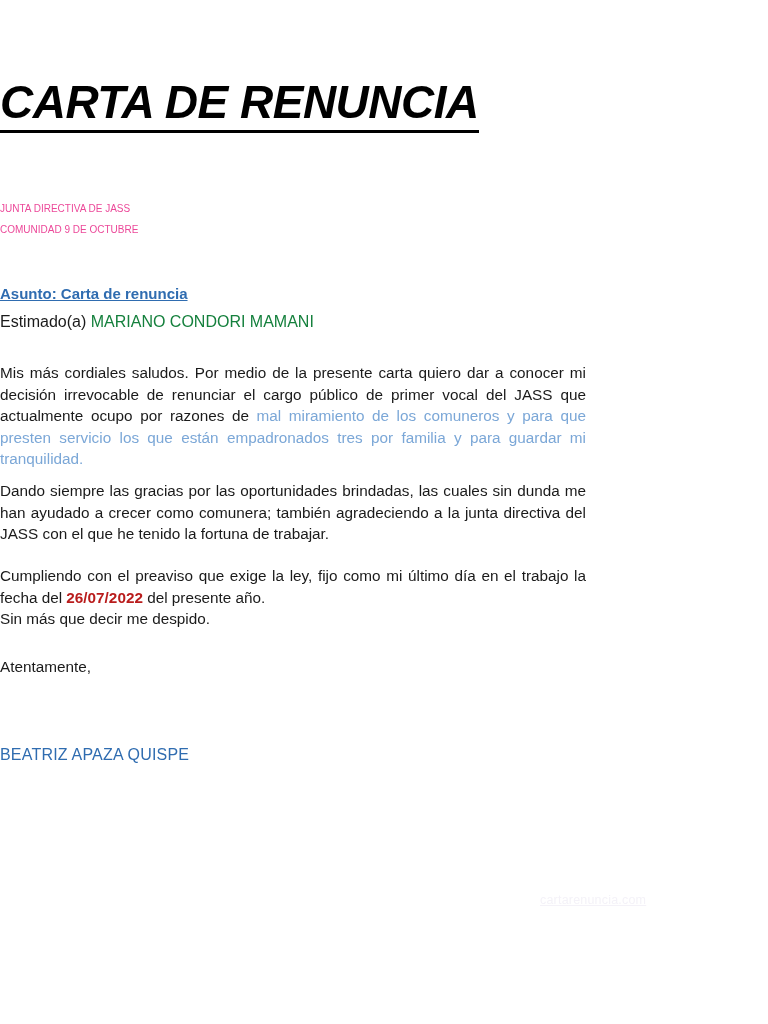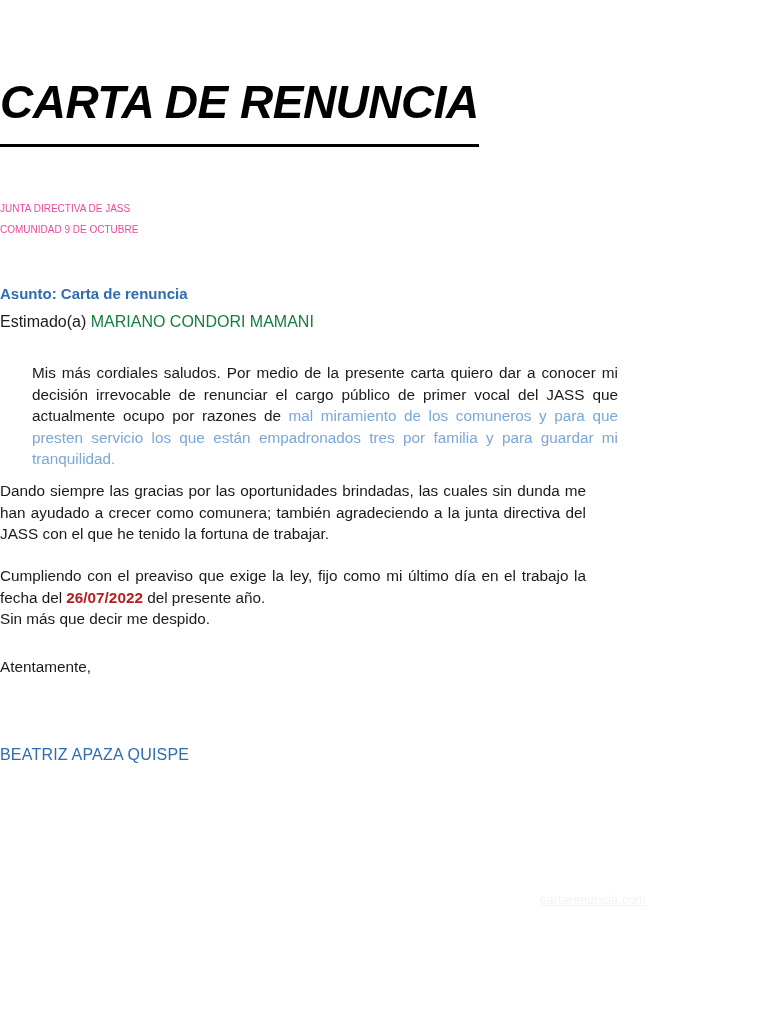--- a/index.html
+++ b/index.html
@@ -29,21 +29,21 @@
     font-size: 46px;
     line-height: 52px;
     font-weight: bold;
     font-style: italic;
     letter-spacing: -0.5px;
     color: #000000;
     white-space: nowrap;
   }
   .doc-title .ul {
     border-bottom: 3px solid #000000;
-    padding-bottom: 16px;
+    padding-bottom: 2px;
     display: inline-block;
   }
 
   
   .header-block {
     position: absolute;
     left: 0;
     top: 198px;
     font-size: 10px;
     line-height: 21px;
@@ -53,20 +53,21 @@
 
   
   .subject-line {
     position: absolute;
     left: 0;
     top: 285px;
     font-size: 15px;
     font-weight: bold;
     color: #2f6cb0;
     white-space: nowrap;
+    text-decoration: underline;
   }
 
   
   .greeting-line {
     position: absolute;
     left: 0;
     top: 313px;
     font-size: 16px;
     color: #1a1a1a;
     white-space: nowrap;
@@ -80,21 +81,21 @@
     position: absolute;
     left: 0;
     width: 586px;
     font-size: 15.3px;
     line-height: 21.5px;
     text-align: justify;
     text-justify: inter-word;
     color: #1a1a1a;
     margin: 0;
   }
-  .body-para.p1 { top: 362px; padding-left: 32px; }
+  .body-para.p1 { top: 362px; }
   .body-para.p2 { top: 480px; }
   .body-para.p3 { top: 565px; }
 
   .body-para .reason {
     color: #7ba7d7;
   }
   .body-para .date-hl {
     color: #b91c1c;
     font-weight: bold;
   }

